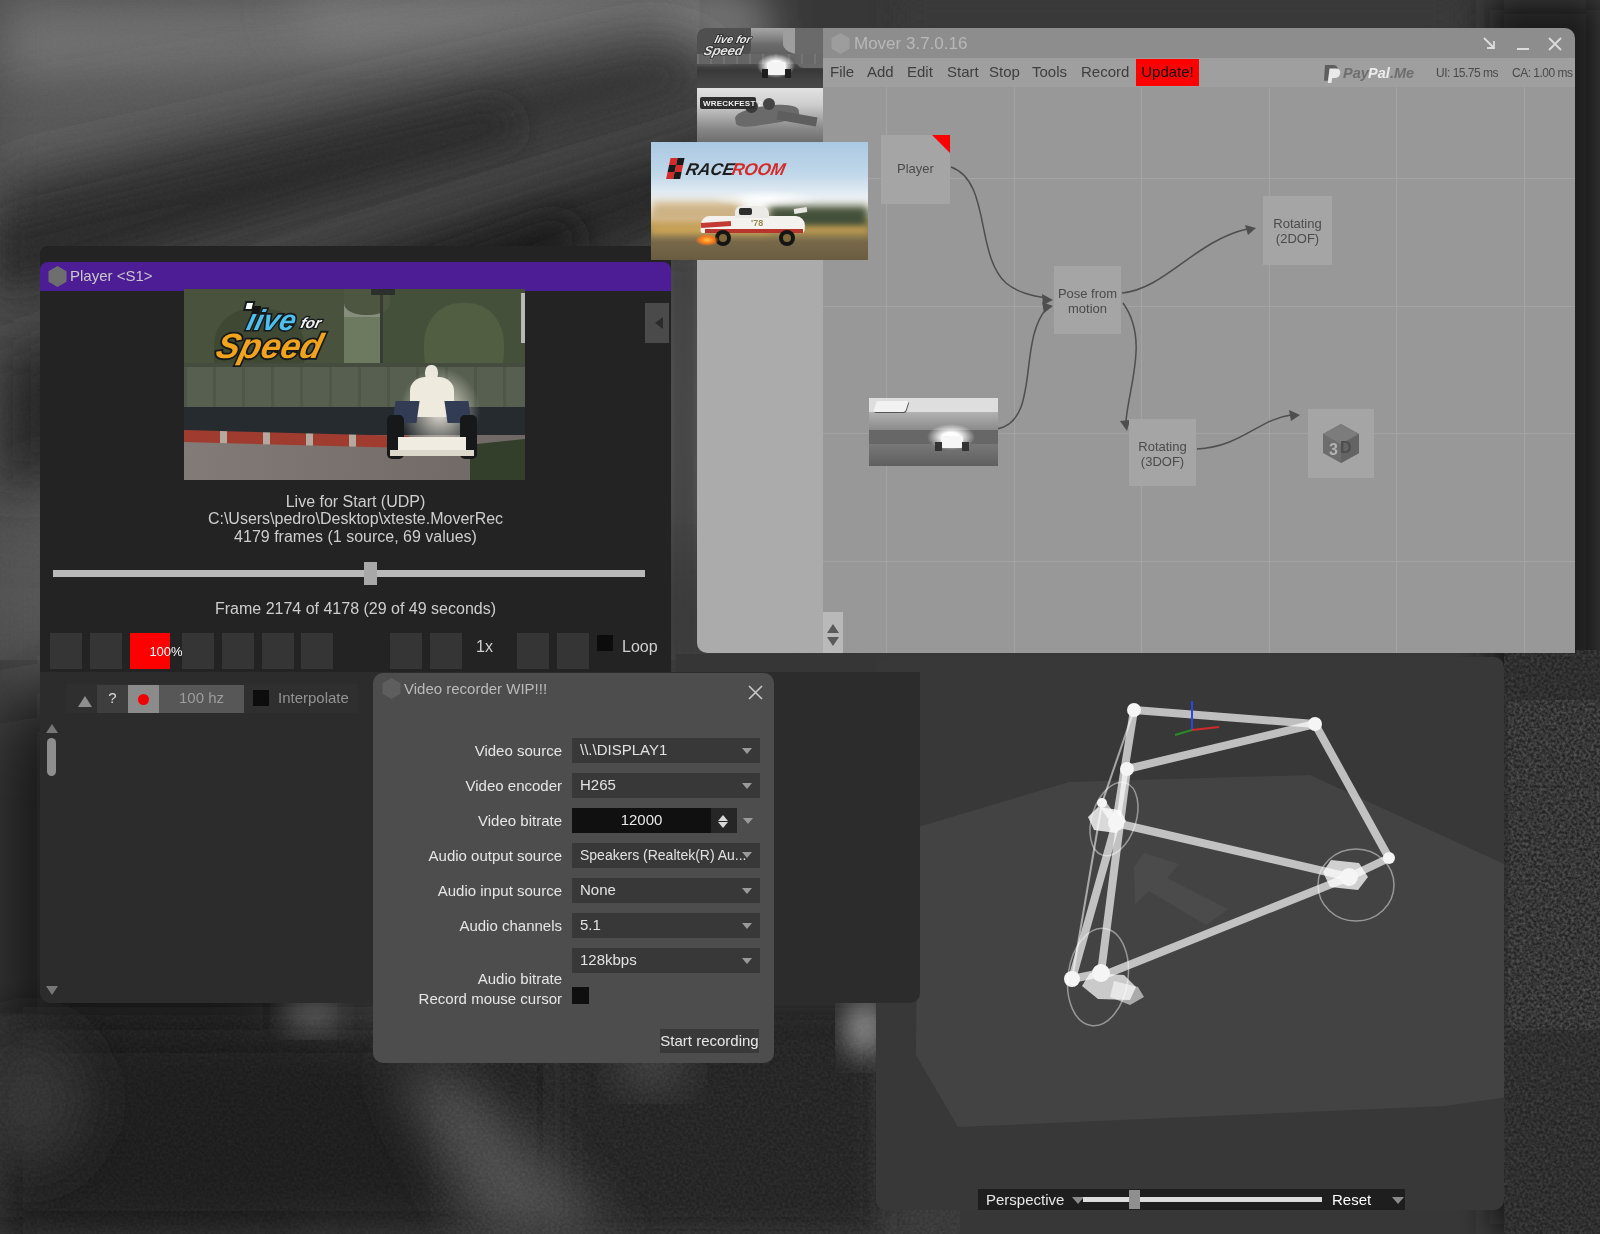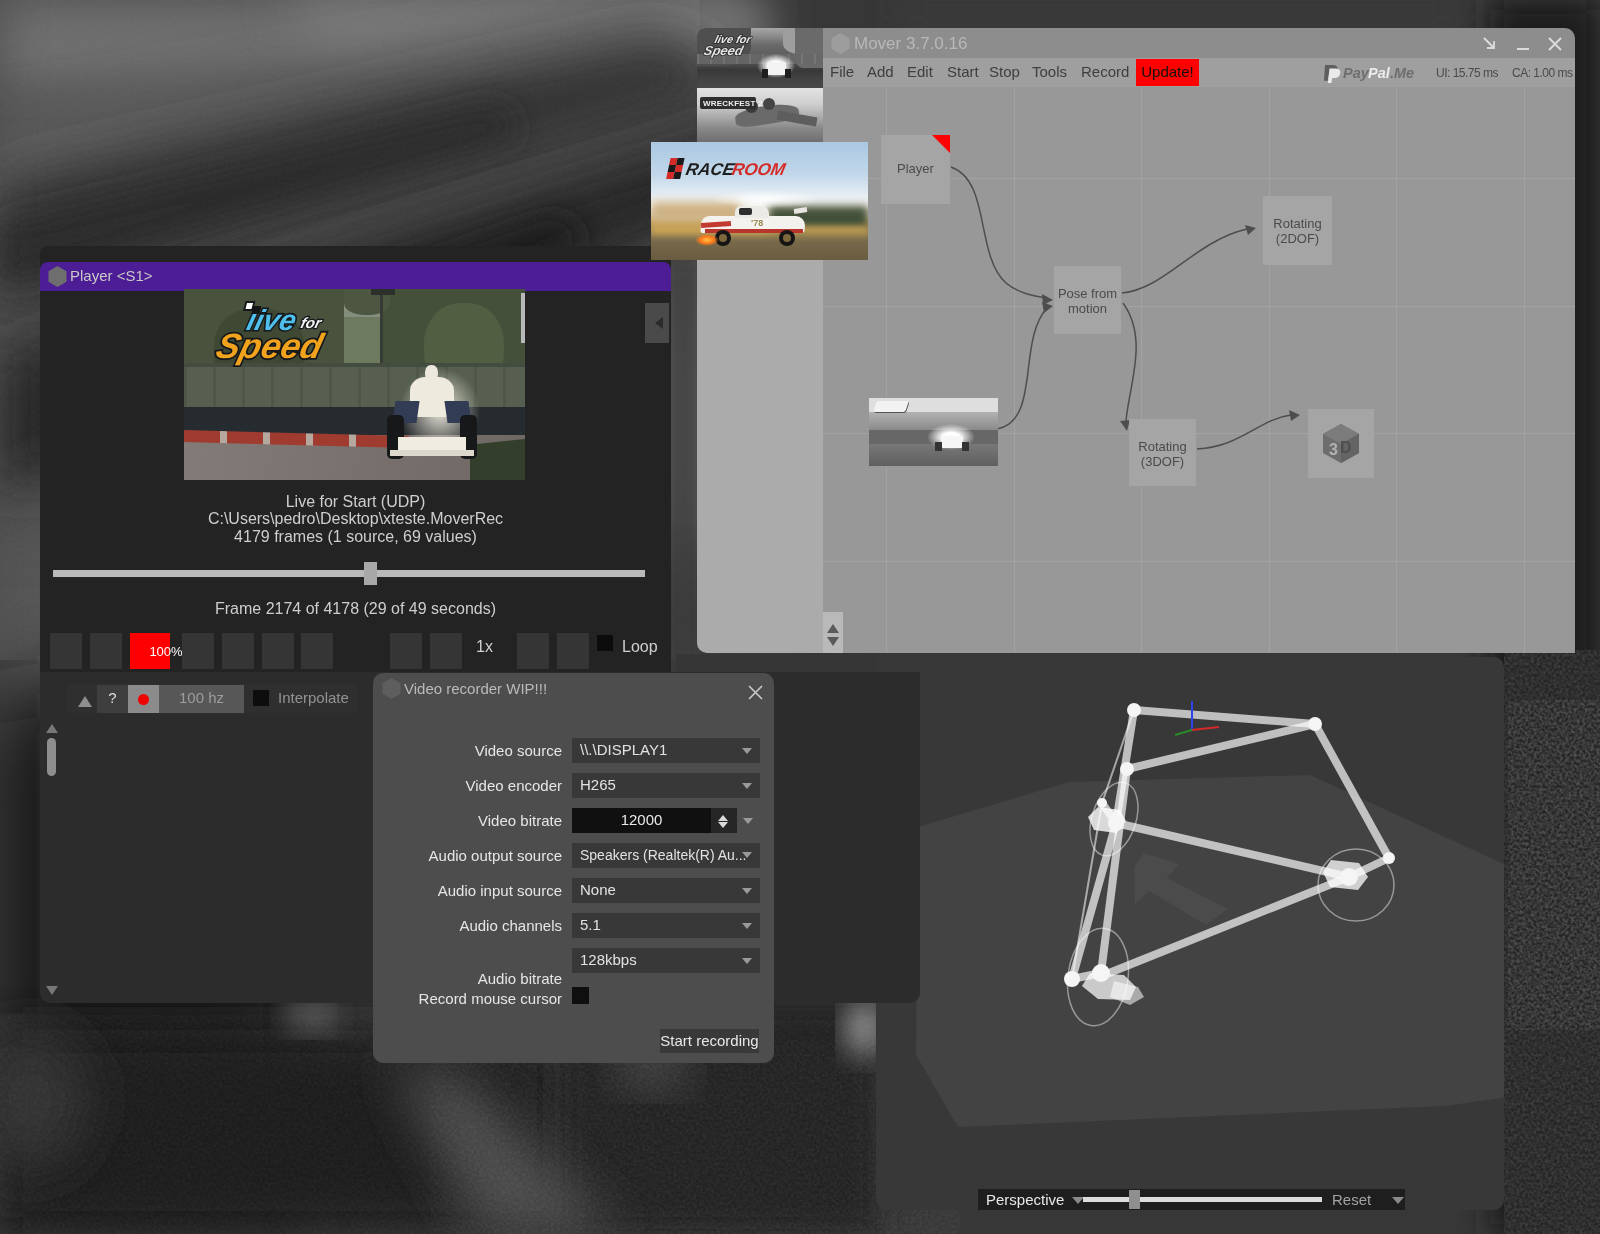--- a/index.html
+++ b/index.html
@@ -262,21 +262,21 @@
         <line x1="316" y1="73" x2="343" y2="70" stroke="#d42a2a"></line>
         <line x1="316" y1="73" x2="299" y2="78" stroke="#2a8a2a"></line>
       </g>
     </svg>
     
     <div class="abs" style="left:102px;top:532px;width:427px;height:21px;background:#1e1e1e;">
       <div class="abs" style="left:8px;top:2px;font-size:15px;color:#e8e8e8;">Perspective</div>
       <div class="abs" style="left:94px;top:8px;width:0;height:0;border:6px solid transparent;border-top:7px solid #8a8a8a;"></div>
       <div class="abs" style="left:105px;top:8px;width:239px;height:5px;background:#dcdcdc;"></div>
       <div class="abs" style="left:151px;top:1px;width:11px;height:19px;background:#8f8f8f;"></div>
-      <div class="abs" style="left:354px;top:2px;font-size:15px;color:#a3a3a3;">Reset</div>
+      <div class="abs" style="left:354px;top:2px;font-size:15px;color:#ffffff;">Reset</div>
       <div class="abs" style="left:414px;top:8px;width:0;height:0;border:6px solid transparent;border-top:7px solid #8a8a8a;"></div>
     </div>
   </div>
   <div id="timeline" class="abs">
     <div class="abs" style="left:27px;top:12px;width:290px;height:29px;background:#2f2f2f;"></div>
     <div class="abs" style="left:38px;top:17px;width:0;height:0;border:7px solid transparent;border-bottom:11px solid #8f8f8f;"></div>
     <div class="abs" style="left:57px;top:13px;width:31px;height:28px;background:#3e3e3e;color:#dcdcdc;font-size:15px;text-align:center;padding-top:4px;">?</div>
     <div class="abs" style="left:88px;top:13px;width:31px;height:28px;background:#8b8b8b;">
       <div class="abs" style="left:10px;top:9px;width:11px;height:11px;border-radius:50%;background:#f00000;"></div>
     </div>

